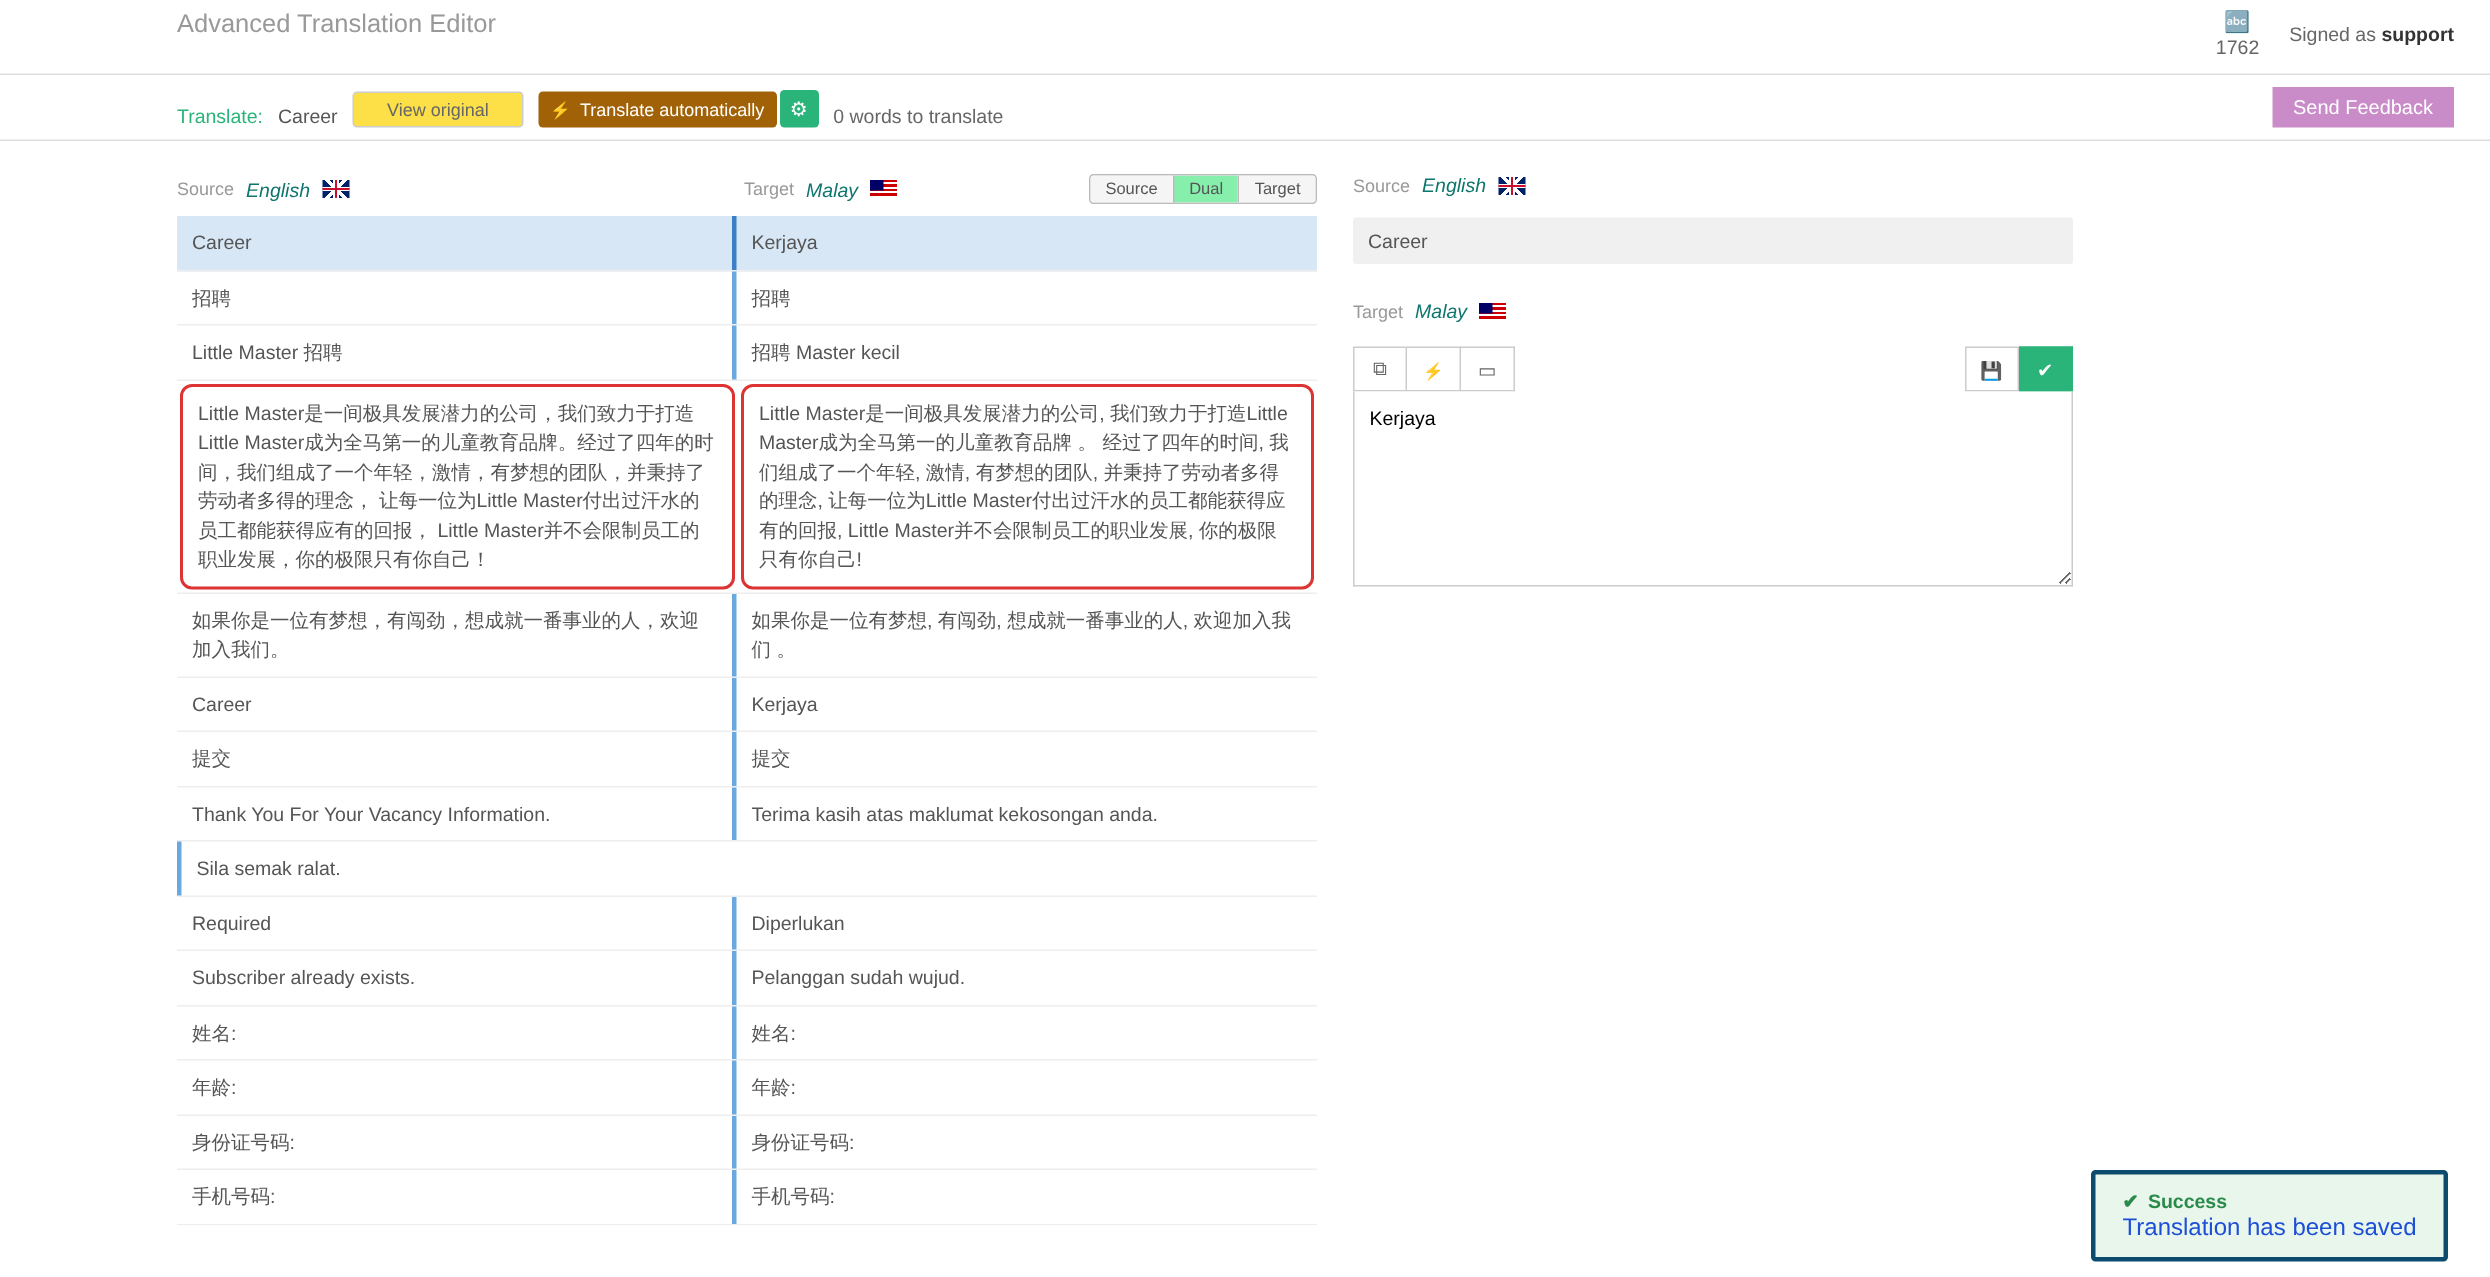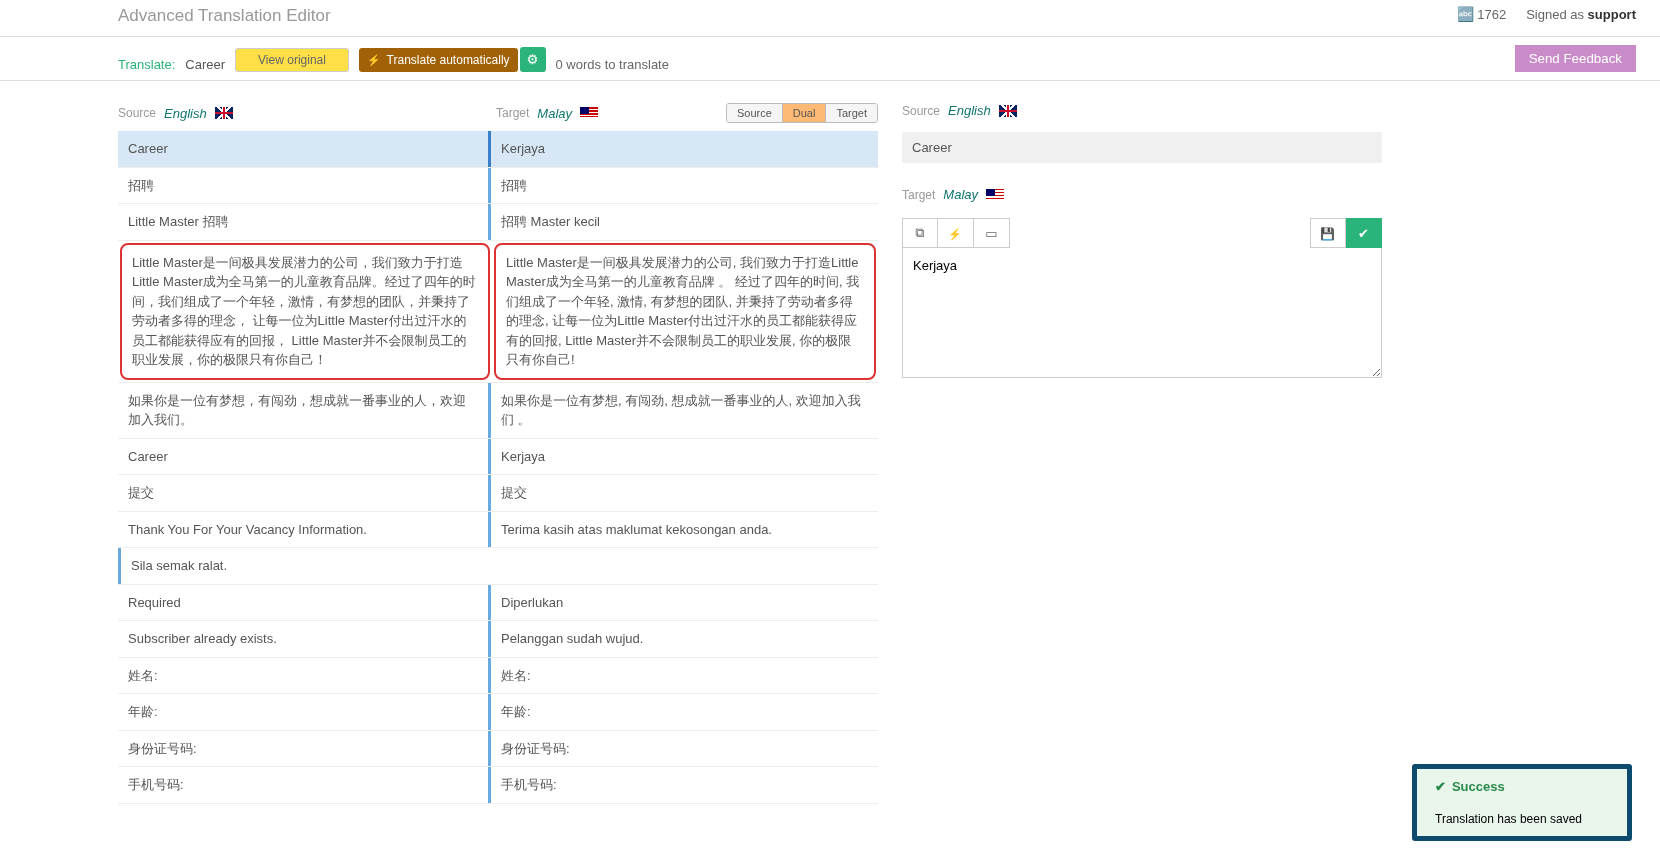--- a/index.html
+++ b/index.html
@@ -1,21 +1,21 @@
 <!DOCTYPE html>
 <html><head>
 <meta charset="utf-8">
 <style>
 * { margin: 0; padding: 0; box-sizing: border-box; }
 body { font-family: Arial, sans-serif; font-size: 13px; color: #555; background: #fff; }
 
 .header { display: flex; align-items: flex-start; padding: 6px 24px 10px 118px; border-bottom: 1px solid #ddd; }
 .header-title { font-size: 17px; color: #999; font-weight: normal; }
 .header-right { margin-left: auto; display: flex; align-items: center; gap: 20px; }
-.word-count { color: #666; display: flex; align-items: center; gap: 2px; }
+.word-count { color: #666; display: flex; align-items: center; gap: 2px; flex-direction: column; }
 .signed-as { color: #666; }
 .signed-as strong { color: #333; font-weight: bold; }
 
 .toolbar { display: flex; align-items: flex-end; padding: 8px 24px 8px 118px; border-bottom: 1px solid #ddd; gap: 10px; }
 .translate-label { color: #2ab47a; }
 .doc-name { color: #555; }
 .btn { border: 1px solid #ccc; background: #fde047; padding: 4px 22px; border-radius: 3px; font-size: 12px; cursor: pointer; color: #666; }
 .btn-auto { background: #a16207; color: #fff; border: none; display: inline-flex; align-items: center; gap: 6px; padding: 5px 8px; }
 .btn-auto-gear { background: #2ab47a; color: #fff; border: none; padding: 5px 7px; border-radius: 3px; margin-left: -8px; }
 .btn-feedback { background: #c98cc9; color: #fff; border: none; padding: 6px 14px; border-radius: 0; margin-left: auto; cursor: pointer; }
@@ -33,21 +33,21 @@
 .flag-uk { background: linear-gradient(to bottom, #012169 0%, #012169 100%); position: relative; }
 .flag-uk::before { content: ""; position: absolute; inset: 0; background: linear-gradient(45deg, transparent 45%, #fff 45%, #fff 55%, transparent 55%), linear-gradient(-45deg, transparent 45%, #fff 45%, #fff 55%, transparent 55%), linear-gradient(to bottom, transparent 40%, #fff 40%, #fff 60%, transparent 60%), linear-gradient(to right, transparent 40%, #fff 40%, #fff 60%, transparent 60%); }
 .flag-uk::after { content: ""; position: absolute; inset: 0; background: linear-gradient(to bottom, transparent 45%, #C8102E 45%, #C8102E 55%, transparent 55%), linear-gradient(to right, transparent 45%, #C8102E 45%, #C8102E 55%, transparent 55%); }
 .flag-my { background: #010066; position: relative; }
 .flag-my::before { content: ""; position: absolute; left: 0; top: 0; width: 50%; height: 60%; background: #010066; z-index: 2; }
 .flag-my::after { content: ""; position: absolute; inset: 0; background: repeating-linear-gradient(to bottom, #cc0001 0, #cc0001 1.5px, #fff 1.5px, #fff 3px); z-index: 1; }
 
 .view-toggle { margin-left: auto; display: flex; border: 1px solid #bbb; border-radius: 3px; overflow: hidden; }
 .view-toggle button { border: none; background: #f5f5f5; padding: 3px 10px; font-size: 11px; cursor: pointer; color: #555; border-left: 1px solid #bbb; }
 .view-toggle button:first-child { border-left: none; }
-.view-toggle button.active { background: #fdba74; }
+.view-toggle button.active { background: #86efac; }
 
 .columns-head { display: flex; }
 .col-src { width: 370px; }
 .col-tgt { flex: 1; padding-left: 8px; }
 .columns-head .col-tgt { display: flex; align-items: center; }
 
 .rows { max-height: 720px; overflow-y: auto; border-top: 0; }
 .row { display: flex; border-bottom: 1px solid #eee; }
 .row .cell { padding: 8px 10px; font-size: 13px; line-height: 1.5; color: #555; }
 .row .cell.src { width: 370px; }
@@ -60,23 +60,23 @@
 .right-section { margin-bottom: 20px; }
 .right-section .field-display { background: #f0f0f0; padding: 8px 10px; border-radius: 2px; margin-top: 6px; color: #555; }
 .editor-toolbar { display: flex; gap: 0; margin-top: 8px; }
 .editor-toolbar .tbtn { width: 36px; height: 30px; border: 1px solid #ccc; background: #fff; cursor: pointer; font-size: 13px; display: flex; align-items: center; justify-content: center; color: #666; }
 .editor-toolbar .tbtn + .tbtn { border-left: none; }
 .editor-toolbar .spacer { flex: 1; }
 .editor-toolbar .tbtn.save { margin-left: auto; }
 .editor-toolbar .tbtn.confirm { background: #2ab47a; color: #fff; border-color: #2ab47a; width: 36px; }
 .editor-box { width: 100%; min-height: 130px; border: 1px solid #ccc; border-top: none; padding: 10px; font-size: 13px; resize: vertical; font-family: inherit; }
 
-.toast { position: fixed; right: 28px; bottom: 10px; background: #e8f6ec; border: 5px solid #0c4a6e; padding: 10px 18px; border-radius: 3px; min-width: 220px; }
+.toast { position: fixed; right: 28px; bottom: 10px; background: #e8f6ec; border: 3px solid #0c4a6e; padding: 10px 18px; border-radius: 3px; min-width: 220px; }
 .toast-title { color: #2a8a4a; font-weight: bold; display: flex; align-items: center; gap: 6px; }
-.toast-msg { color: #000000; font-size: 12px; margin-top: 18px; }
+.toast-msg { color: #1d4ed8; font-size: 16px; margin-top: 2px; }
 
 .icon-check::before { content: "✔"; }
 .icon-bolt::before { content: "⚡"; font-size: 11px; }
 .icon-gear::before { content: "⚙"; }
 .icon-copy::before { content: "⧉"; }
 .icon-book::before { content: "▭"; }
 .icon-save::before { content: "💾"; font-size: 12px; }
 .icon-translate::before { content: "🔤"; font-size: 14px; }
 </style>
 </head>

